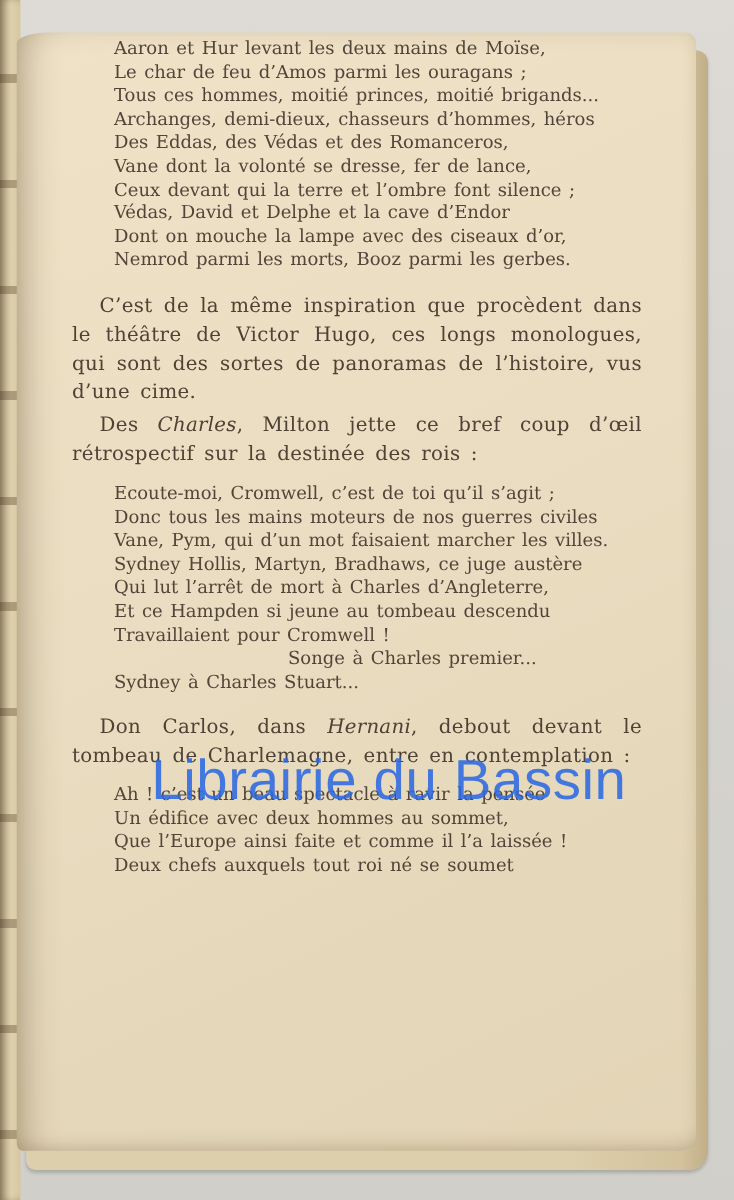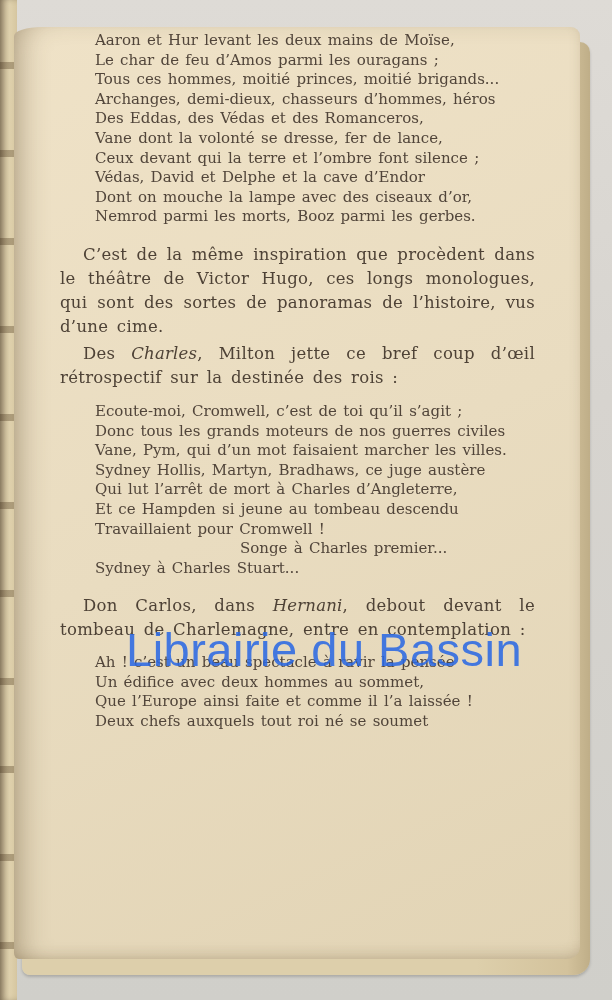--- a/index.html
+++ b/index.html
@@ -113,21 +113,21 @@
       <div>Dont on mouche la lampe avec des ciseaux d’or,</div>
       <div>Nemrod parmi les morts, Booz parmi les gerbes.</div>
     </div>
 
     <div class="para">C’est de la même inspiration que procèdent dans le théâtre de Victor Hugo, ces longs monologues, qui sont des sortes de panoramas de l’histoire, vus d’une cime.</div>
 
     <div class="para tight"><span>Des </span><span class="ital">Charles</span><span>, Milton jette ce bref coup d’œil rétrospectif sur la destinée des rois :</span></div>
 
     <div class="verse v2">
       <div>Ecoute-moi, Cromwell, c’est de toi qu’il s’agit ;</div>
-      <div>Donc tous les grands moteurs de nos guerres civiles</div>
+      <div>Donc tous les mains moteurs de nos guerres civiles</div>
       <div>Vane, Pym, qui d’un mot faisaient marcher les villes.</div>
       <div>Sydney Hollis, Martyn, Bradhaws, ce juge austère</div>
       <div>Qui lut l’arrêt de mort à Charles d’Angleterre,</div>
       <div>Et ce Hampden si jeune au tombeau descendu</div>
       <div>Travaillaient pour Cromwell !</div>
       <div class="songe-right">Songe à Charles premier...</div>
       <div>Sydney à Charles Stuart...</div>
     </div>
 
     <div class="para"><span>Don Carlos, dans </span><span class="ital">Hernani</span><span>, debout devant le tombeau de Charlemagne, entre en contemplation :</span></div>

